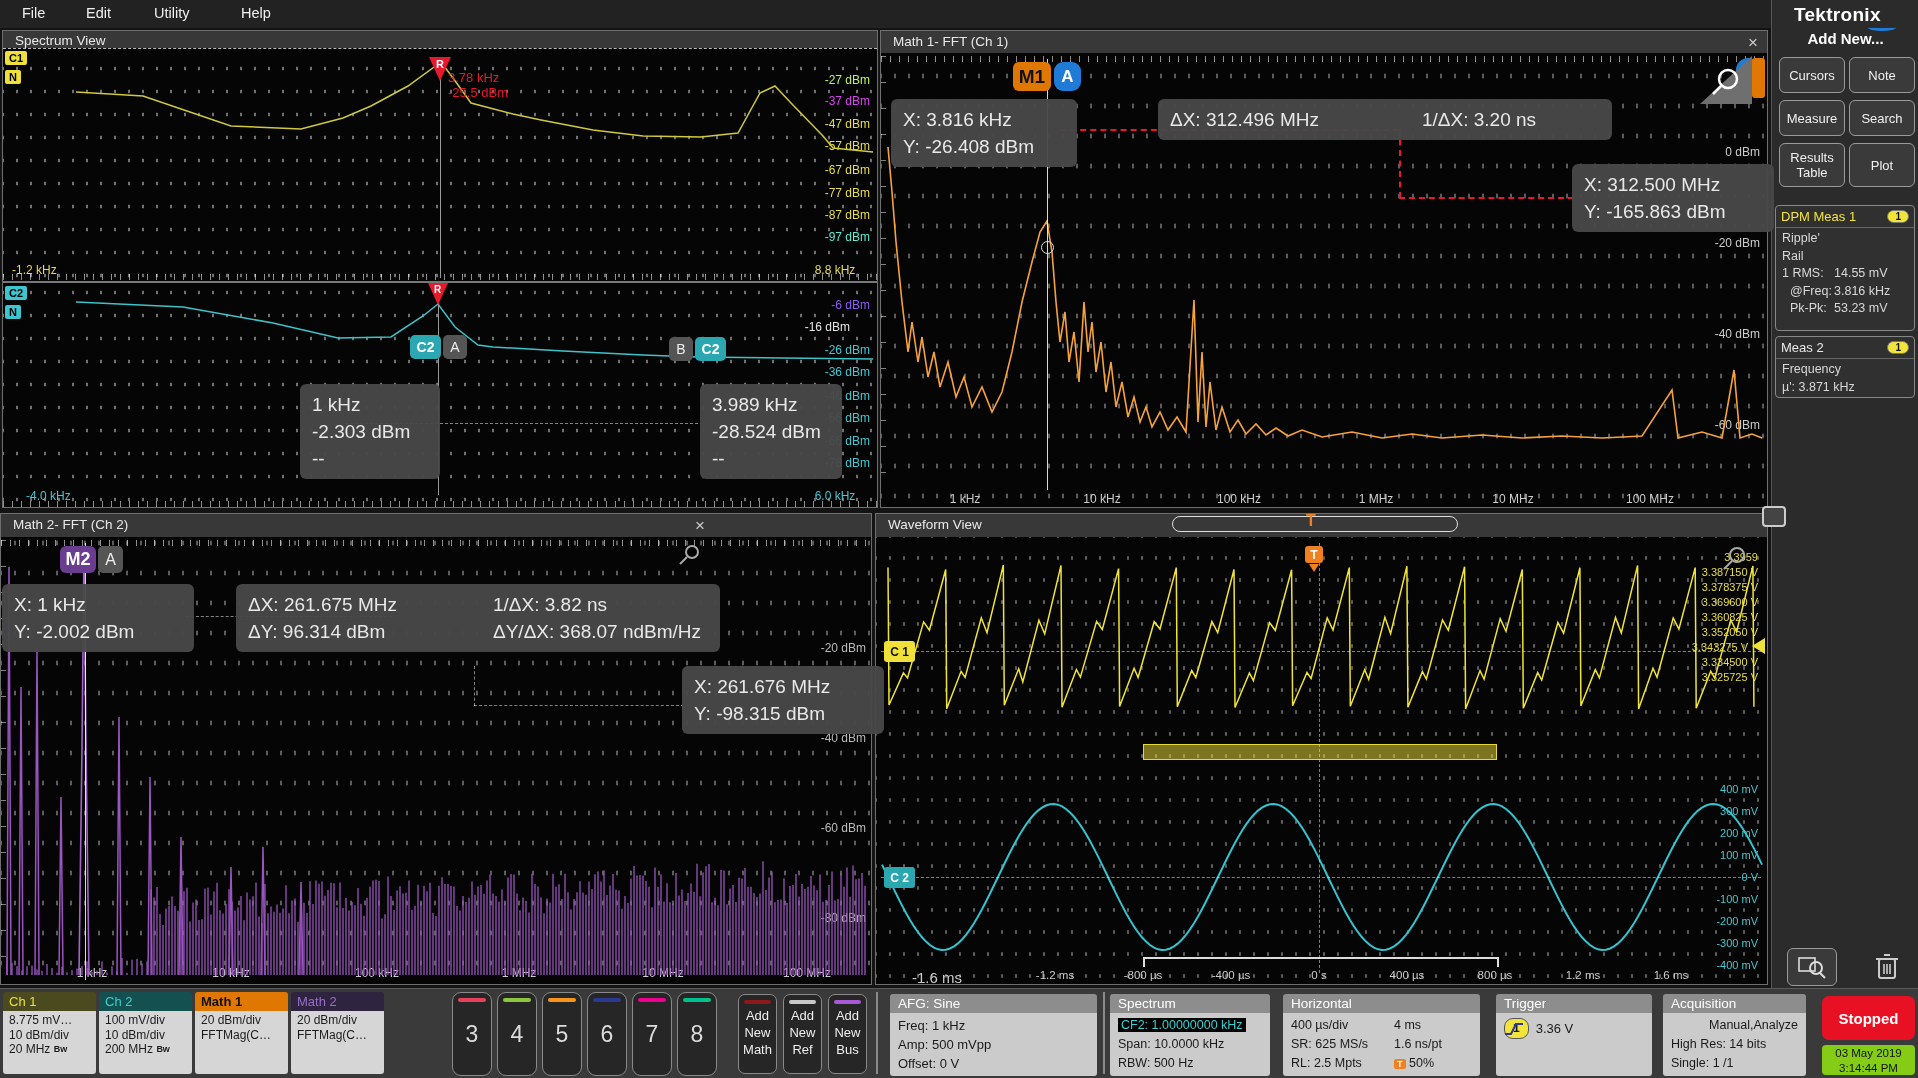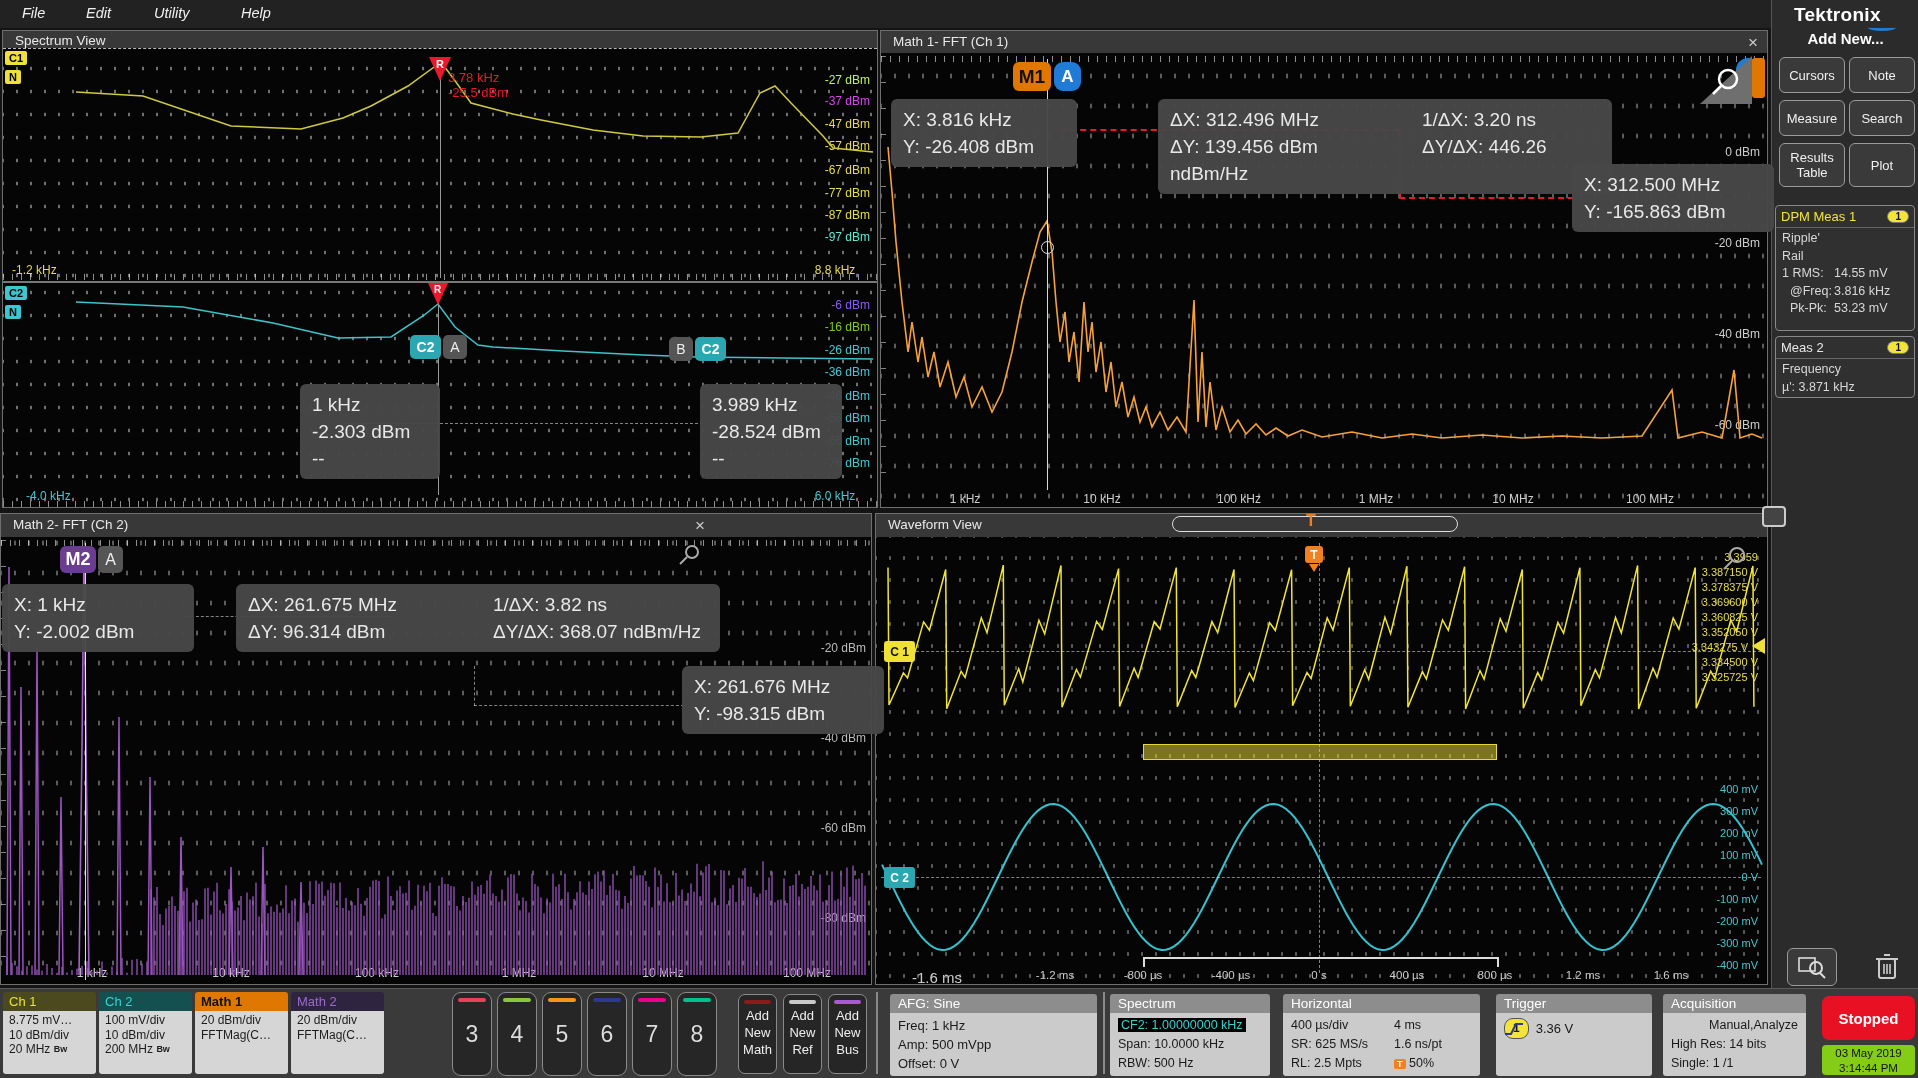--- a/index.html
+++ b/index.html
@@ -1,19 +1,19 @@
 <!DOCTYPE html>
 <html><head>
 <meta charset="utf-8">
 <style>
   html,body{margin:0;padding:0;background:#000;}
   #app{position:relative;width:1918px;height:1078px;background:#141414;font-family:"Liberation Sans",sans-serif;overflow:hidden;}
   .abs{position:absolute;}
   .menubar{left:0;top:0;width:1771px;height:28px;background:#222;color:#f0f0f0;font-size:14.5px;}
-  .menuitem{top:5px;cursor:default;font-style:italic;}
+  .menuitem{top:5px;cursor:default;}
   .panel{background:#000;border:1px solid #6e6e6e;box-sizing:border-box;}
   .ptitle{background:#383838;color:#e8e8e8;font-size:13.5px;padding:2px 0 2px 12px;height:17px;}
   .plot{background:#050505;}
   .ylab{color:#ccc;font-size:12px;text-align:right;}
   .xlab{color:#ccc;font-size:12px;text-align:center;}
   .rbox{background:rgba(72,72,72,.96);border-radius:6px;color:#e8e8e8;font-size:19px;line-height:27px;padding:7px 12px;z-index:6;}
   .tag{font-size:11px;font-weight:bold;color:#000;padding:1px 4px;border-radius:2px;}
   .badge{display:flex;align-items:center;justify-content:center;font-weight:bold;border-radius:5px;z-index:5;}
   .dashes{border-top:2px dashed #e8192c;z-index:4;}
   .vdashes{border-left:2px dashed #e8192c;z-index:4;}
@@ -94,21 +94,21 @@
     <div>1 kHz</div>
     <div>-2.303 dBm</div>
     <div>--</div>
   </div>
   <div class="abs rbox sm" style="left:700px;top:384px;width:118px">
     <div>3.989 kHz</div>
     <div>-28.524 dBm</div>
     <div>--</div>
   </div>
   <div class="abs ylab" style="left:792px;top:298px;width:78px;color:#8b5cf6;z-index:3">-6 dBm</div>
-  <div class="abs ylab" style="left:792px;top:320px;width:78px;color:#84cc16;z-index:3">-16 dBm</div>
+  <div class="abs ylab" style="left:772px;top:320px;width:78px;color:#e5e5e5;z-index:3">-16 dBm</div>
   <div class="abs ylab" style="left:792px;top:343px;width:78px;color:#45c8d2;z-index:3">-26 dBm</div>
   <div class="abs ylab" style="left:792px;top:365px;width:78px;color:#45c8d2;z-index:3">-36 dBm</div>
   <div class="abs ylab" style="left:792px;top:389px;width:78px;color:#45c8d2;z-index:3">-46 dBm</div>
   <div class="abs ylab" style="left:792px;top:411px;width:78px;color:#45c8d2;z-index:3">-56 dBm</div>
   <div class="abs ylab" style="left:792px;top:434px;width:78px;color:#45c8d2;z-index:3">-66 dBm</div>
   <div class="abs ylab" style="left:792px;top:456px;width:78px;color:#45c8d2;z-index:3">-76 dBm</div>
   <div class="abs xlab" style="left:26px;top:489px;width:70px;text-align:left;color:#45c8d2">-4.0 kHz</div>
   <div class="abs xlab" style="left:800px;top:489px;width:70px;color:#45c8d2">6.0 kHz</div>
   <div class="abs ticksH" style="left:3px;top:501px;width:874px"></div>
 
@@ -128,21 +128,20 @@
   <div class="abs" style="left:1041px;top:241px;width:11px;height:11px;border:1.5px solid #ddd;border-radius:50%;z-index:4"></div>
   <div class="abs dashes" style="left:1060px;top:129px;width:339px"></div>
   <div class="abs vdashes" style="left:1399px;top:129px;height:69px"></div>
   <div class="abs dashes" style="left:1399px;top:197px;width:175px"></div>
   <div class="abs rbox" style="left:891px;top:99px;width:162px">
     <div>X: 3.816 kHz</div>
     <div>Y: -26.408 dBm</div>
   </div>
   <div class="abs rbox" style="left:1158px;top:99px;width:430px">
     <div><span style="display:inline-block;width:252px">ΔX: 312.496 MHz</span><span>1/ΔX: 3.20 ns</span></div>
-    <div><span style="display:inline-block;width:252px">ΔY: 139.456 dBm</span><span>ΔY/ΔX: 446.26 ndBm/Hz</span></div>
   </div>
   <div class="abs rbox" style="left:1572px;top:164px;width:178px">
     <div>X: 312.500 MHz</div>
     <div>Y: -165.863 dBm</div>
   </div>
   <div class="abs ylab" style="left:1700px;top:145px;width:60px">0 dBm</div>
   <div class="abs ylab" style="left:1700px;top:236px;width:60px">-20 dBm</div>
   <div class="abs ylab" style="left:1700px;top:327px;width:60px">-40 dBm</div>
   <div class="abs ylab" style="left:1700px;top:418px;width:60px">-60 dBm</div>
   <div class="abs xlab" style="left:930px;top:492px;width:70px">1 kHz</div>

